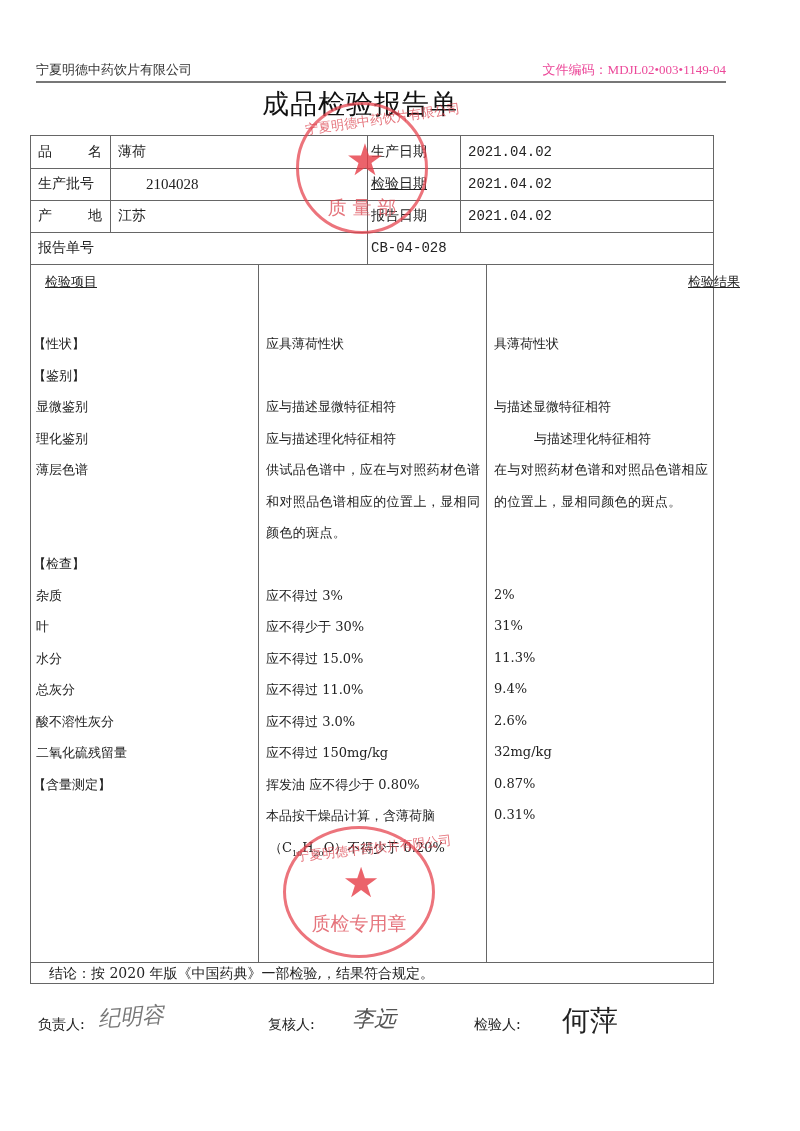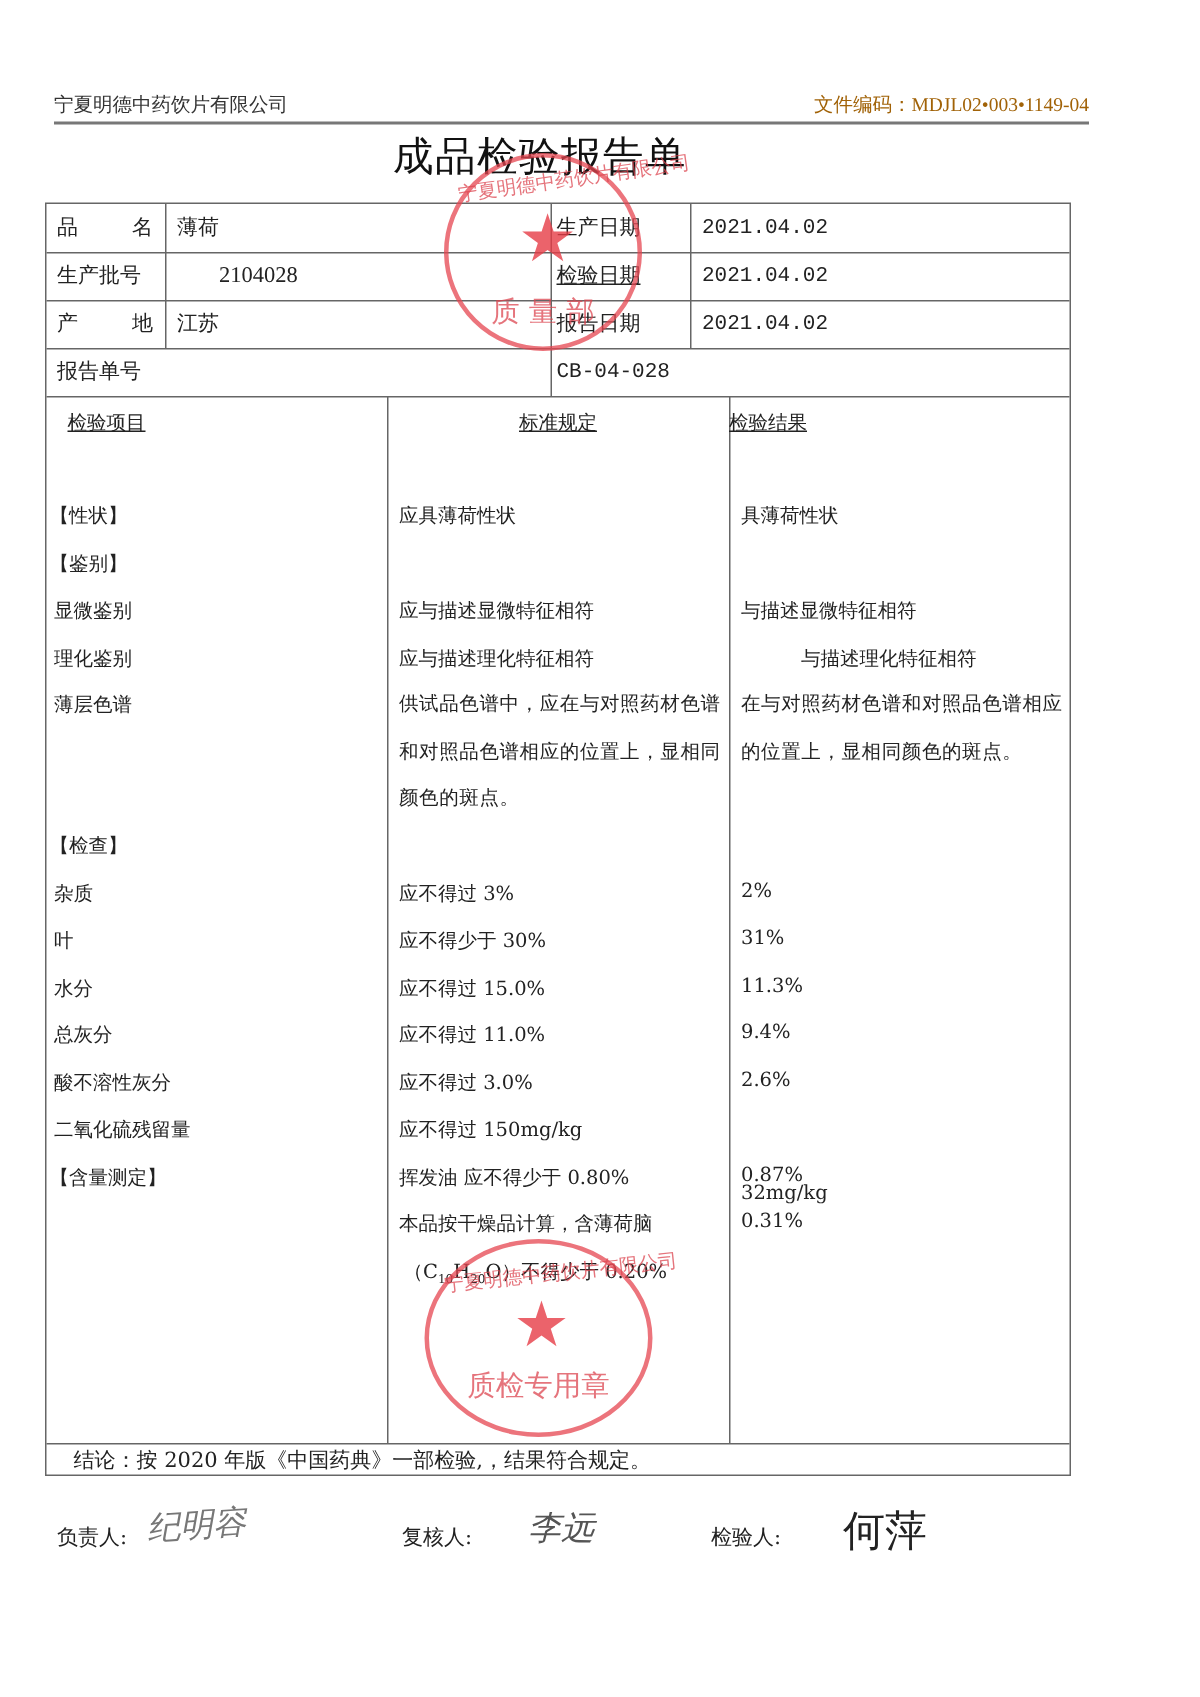--- a/index.html
+++ b/index.html
@@ -1,20 +1,20 @@
 <!DOCTYPE html>
 <html><head>
 <meta charset="utf-8">
 <style>
   html, body { margin:0; padding:0; background:#ffffff; }
   body { width:800px; height:1131px; position:relative; overflow:hidden;
          font-family:"DejaVu Serif","Liberation Serif",serif; color:#222; }
   .abs { position:absolute; }
   .hdr-left { left:36px; top:61px; font-size:13px; color:#333; }
-  .hdr-right { right:74px; top:61px; font-size:13px; color:#a16207;text-align:center; }
+  .hdr-right { right:74px; top:61px; font-size:13px; color:#ec4899;text-align:center; }
   .hdr-rule { left:36px; top:81px; width:690px; height:0; border-top:2px solid #777; }
   .title { left:0; width:720px; top:86px; text-align:center; font-size:27px; color:#111; letter-spacing:1px; }
 
   .tbl { left:30px; top:135px; width:684px; height:849px; border:1.5px solid #666; box-sizing:border-box; }
   .hline { position:absolute; height:0; border-top:1.5px solid #666; }
   .vline { position:absolute; width:0; border-left:1.5px solid #666; }
 
   .cell { position:absolute; font-size:14px; color:#222; white-space:nowrap; }
   .lbl-spread { display:flex; justify-content:space-between; width:64px; }
   .u { text-decoration:underline; }
@@ -73,22 +73,21 @@
 
   <div class="cell" style="left:340px;top:7px;">生产日期</div>
   <div class="cell" style="left:437px;top:8px;font-family:'Liberation Mono',monospace;font-size:14px;">2021.04.02</div>
   <div class="cell" style="left:340px;top:39px;text-decoration:underline;">检验日期</div>
   <div class="cell" style="left:437px;top:40px;font-family:'Liberation Mono',monospace;font-size:14px;">2021.04.02</div>
   <div class="cell" style="left:340px;top:71px;">报告日期</div>
   <div class="cell" style="left:437px;top:72px;font-family:'Liberation Mono',monospace;font-size:14px;">2021.04.02</div>
   <div class="cell" style="left:340px;top:104px;font-family:'Liberation Mono',monospace;font-size:14px;">CB-04-028</div>
 
   <div class="body-txt u" style="left:14px;top:137px;">检验项目</div>
-  <div class="body-txt u" style="left:227px;width:228px;text-align:center;top:137px;">标准规定</div>
-  <div class="body-txt u" style="left:455px;width:228px;text-align:left;top:137px;">检验结果</div>
+  <div class="body-txt u" style="left:455px;width:228px;text-align:right;top:137px;padding-left:26px;">检验结果</div>
 
   <div class="body-txt" style="left:2px;top:199px;">【性状】</div>
   <div class="body-txt" style="left:2px;top:231px;">【鉴别】</div>
   <div class="body-txt" style="left:5px;top:262px;">显微鉴别</div>
   <div class="body-txt" style="left:5px;top:294px;">理化鉴别</div>
   <div class="body-txt" style="left:5px;top:325px;">薄层色谱</div>
   <div class="body-txt" style="left:2px;top:419px;">【检查】</div>
   <div class="body-txt" style="left:5px;top:451px;">杂质</div>
   <div class="body-txt" style="left:5px;top:482px;">叶</div>
   <div class="body-txt" style="left:5px;top:514px;">水分</div>
@@ -113,21 +112,21 @@
 
   <div class="body-txt" style="left:463px;top:199px;">具薄荷性状</div>
   <div class="body-txt" style="left:463px;top:262px;">与描述显微特征相符</div>
   <div class="body-txt" style="left:463px;top:294px;margin-left:40px;">与描述理化特征相符</div>
   <div class="wrap-txt" style="left:463px;top:318px;width:216px;letter-spacing:0.4px;">在与对照药材色谱和对照品色谱相应的位置上，显相同颜色的斑点。</div>
   <div class="body-txt" style="left:463px;top:451px;">2%</div>
   <div class="body-txt" style="left:463px;top:482px;">31%</div>
   <div class="body-txt" style="left:463px;top:514px;">11.3%</div>
   <div class="body-txt" style="left:463px;top:545px;">9.4%</div>
   <div class="body-txt" style="left:463px;top:577px;">2.6%</div>
-  <div class="body-txt" style="left:463px;top:608px;margin-top:44px;">32mg/kg</div>
+  <div class="body-txt" style="left:463px;top:608px;">32mg/kg</div>
   <div class="body-txt" style="left:463px;top:640px;">0.87%</div>
   <div class="body-txt" style="left:463px;top:671px;">0.31%</div>
 
   <div class="conclusion" style="top:829px;">结论：按 2020 年版《中国药典》一部检验,，结果符合规定。</div>
 </div>
 
 <div class="stamp" style="left:296px;top:102px;width:132px;height:132px;">
   <div class="stamp-txt" style="left:6px;top:8px;width:116px;font-size:13px;transform:rotate(-8deg);">宁夏明德中药饮片有限公司</div>
   <div class="stamp-star" style="left:36px;top:30px;width:60px;font-size:44px;line-height:50px;">★</div>
   <div class="stamp-txt" style="left:0;top:90px;width:126px;font-size:19px;">质 量 部</div>

